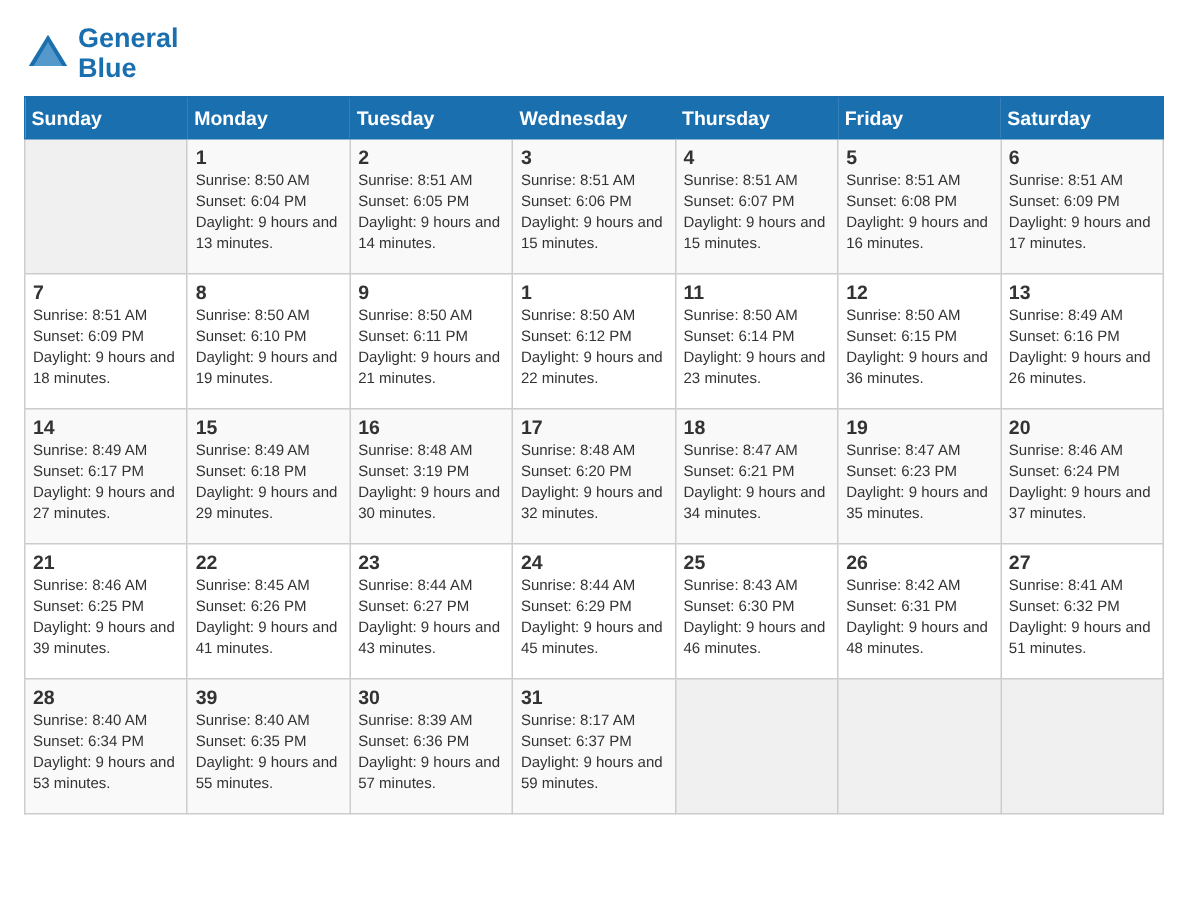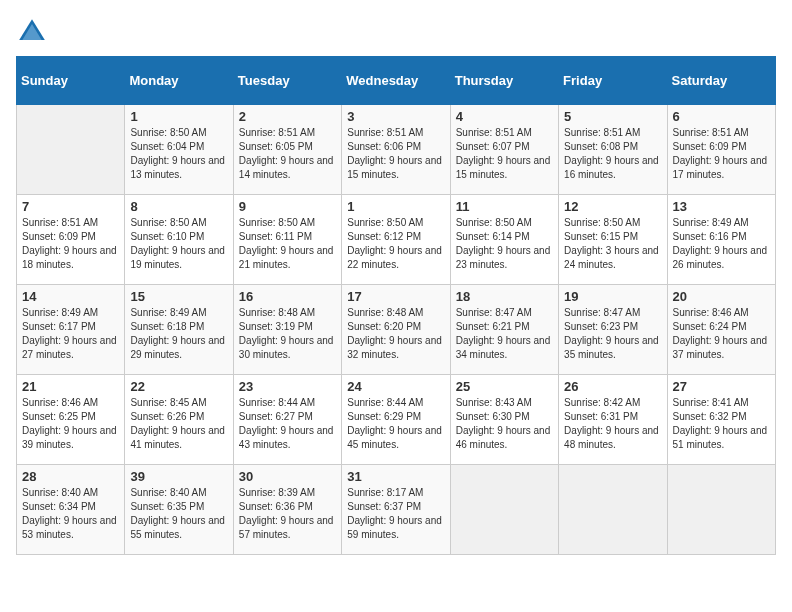--- a/index.html
+++ b/index.html
@@ -49,21 +49,21 @@
     table {
       width: 100%;
       border-collapse: collapse;
       table-layout: fixed;
     }
     thead tr th {
       background-color: #1a6faf;
       color: #fff;
       font-size: 13px;
       font-weight: bold;
-      padding: 16px 4px;
+      padding: 6px 4px;
       text-align: left;
       border: 1px solid #1a6faf;
     }
     tbody tr td {
       border: 1px solid #ccc;
       vertical-align: top;
       padding: 4px 5px;
       font-size: 11px;
       color: #333;
       height: 90px;
@@ -92,20 +92,24 @@
   </style>
 </head>
 <body>
 
 <div class="header">
   <div class="logo">
     <svg class="logo-icon" viewBox="0 0 40 40">
       <polygon points="20,4 36,30 4,30" fill="#1a6faf"></polygon>
       <polygon points="20,10 32,30 8,30" fill="#5599cc"></polygon>
     </svg>
+    <div class="logo-text">
+      <div><span>General</span></div>
+      <div><span style="color:#1a6faf;">Blue</span></div>
+    </div>
   </div>
 </div>
 
 <table>
   <thead>
     <tr>
       <th>Sunday</th>
       <th>Monday</th>
       <th>Tuesday</th>
       <th>Wednesday</th>
@@ -205,21 +209,21 @@
           <div>Sunrise: 8:50 AM</div>
           <div>Sunset: 6:14 PM</div>
           <div>Daylight: 9 hours and 23 minutes.</div>
         </div>
       </td>
         <td>
         <span class="day-number">12</span>
         <div class="cell-info">
           <div>Sunrise: 8:50 AM</div>
           <div>Sunset: 6:15 PM</div>
-          <div>Daylight: 3 hours and 24 minutes.</div>
+          <div>Daylight: 9 hours and 36 minutes.</div>
         </div>
       </td>
         <td>
         <span class="day-number">13</span>
         <div class="cell-info">
           <div>Sunrise: 8:49 AM</div>
           <div>Sunset: 6:16 PM</div>
           <div>Daylight: 9 hours and 26 minutes.</div>
         </div>
       </td>

